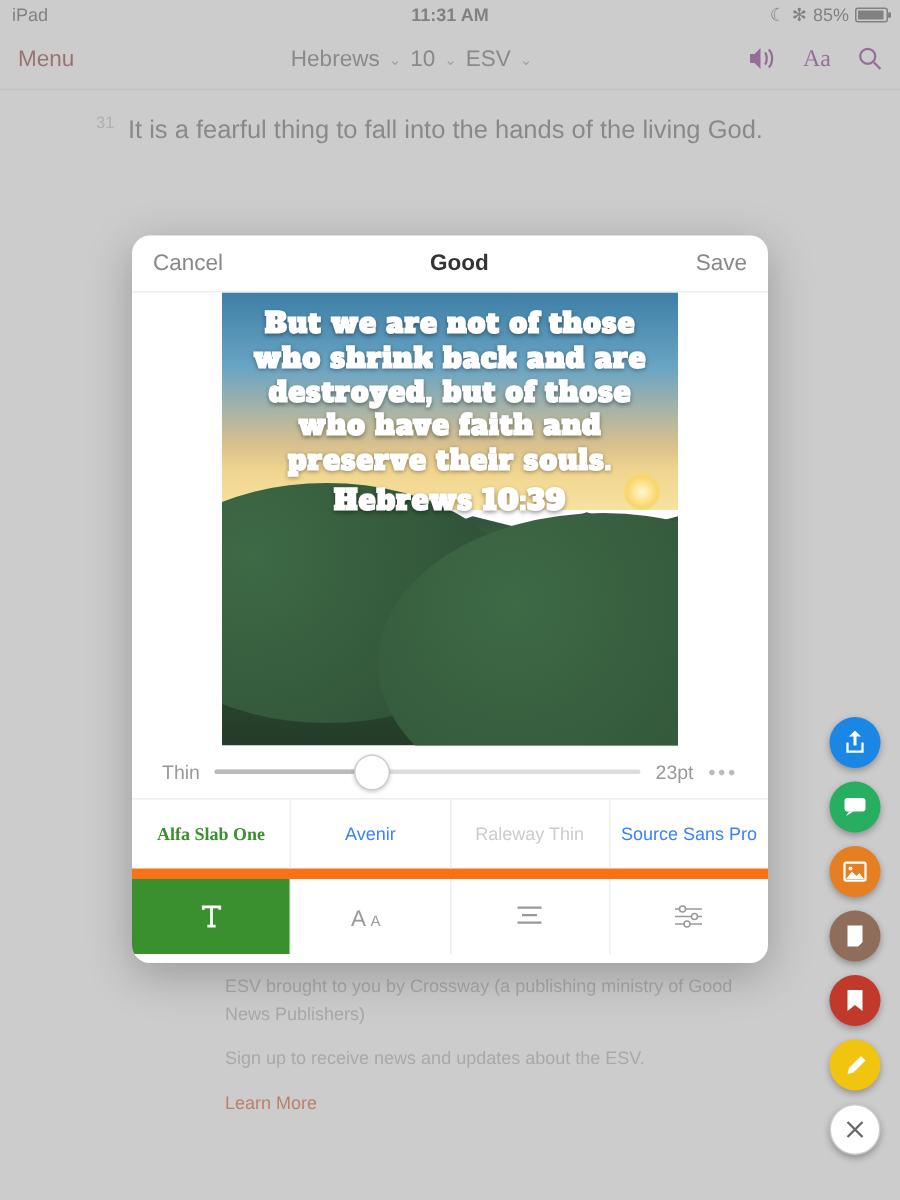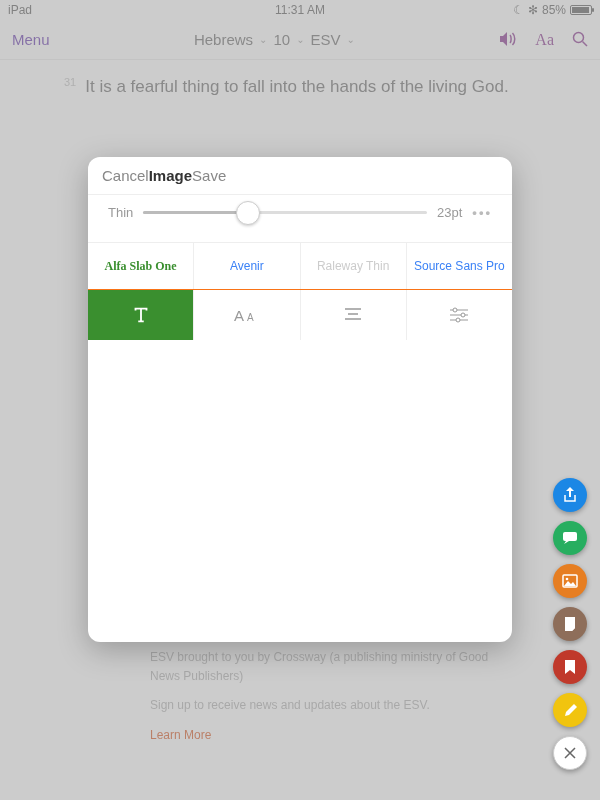--- a/index.html
+++ b/index.html
@@ -1,49 +1,49 @@
 <!DOCTYPE html>
 <html><head>
 <meta charset="utf-8">
 <style>
 *{margin:0;padding:0;box-sizing:border-box;-webkit-font-smoothing:antialiased}
 html,body{width:600px;height:800px;overflow:hidden;font-family:-apple-system,Helvetica,Arial,sans-serif;background:#e9e9e9}
 .statusbar{height:20px;display:flex;align-items:center;justify-content:flex-end;padding:0 8px;font-size:12px;color:#444}
 .sb-left{flex:1}
-.sb-center{flex:1;text-align:center;font-weight:400}
+.sb-center{flex:1;text-align:center;font-weight:700}
 .sb-right{flex:1;text-align:right;display:flex;align-items:center;justify-content:flex-end;gap:4px}
 .navbar{height:40px;display:flex;align-items:center;justify-content:space-between;padding:0 12px;border-bottom:1px solid #d5d5d5}
-.navbar .menu{color:#4c1d95;font-size:15px}
+.navbar .menu{color:#7f1d1d;font-size:15px}
 .navbar .center{display:flex;align-items:center;gap:6px;color:#555;font-size:15px;font-weight:400}
 .navbar .center .chev{font-size:10px;color:#888}
 .navbar .right{display:flex;gap:18px;color:#701a75;font-size:16px}
 .page{position:relative;padding:14px 40px;color:#555;font-size:17px;line-height:1.55}
 .vn{font-size:11px;color:#aaa;vertical-align:top;margin-right:9px}
 .overlay{position:absolute;inset:0;background:rgba(180,180,180,0.55)}
 .modal{position:absolute;left:88px;top:157px;width:424px;height:485px;background:#fff;border-radius:12px;box-shadow:0 8px 30px rgba(0,0,0,0.25);overflow:hidden;display:flex;flex-direction:column}
-.modal-hdr{display:flex;align-items:center;justify-content:flex-start;padding:10px 14px;font-size:15px;border-bottom:1px solid #eee}
+.modal-hdr{display:flex;align-items:center;justify-content:space-between;padding:10px 14px;font-size:15px;border-bottom:1px solid #eee}
 .modal-hdr .cancel,.modal-hdr .save{color:#888}
 .modal-hdr .title{font-weight:600;color:#333}
 .canvas{flex:0 0 302px;display:flex;justify-content:center;align-items:flex-start;padding:0 60px}
 .photo{width:304px;height:302px;position:relative;overflow:hidden}
 .sky{position:absolute;inset:0;height:48%;background:linear-gradient(to bottom,#3d7fa6 0%,#6aa5c4 35%,#d9c08e 70%,#f0d58f 82%,#f7e2a0 100%)}
 .sun{position:absolute;right:12px;top:40%;width:24px;height:24px;border-radius:50%;background:radial-gradient(circle,#fff7d0 0%,#f9d66b 60%,rgba(249,214,107,0) 100%)}
 .horizon{position:absolute;left:0;right:0;top:44%;height:18%;background:linear-gradient(to bottom,#2e4a3a 0%,#3c6447 100%);clip-path:polygon(0 40%,8% 30%,18% 50%,30% 35%,42% 55%,55% 30%,68% 48%,80% 25%,90% 45%,100% 30%,100% 100%,0 100%)}
 .hills{position:absolute;left:0;right:0;top:52%;bottom:0;background:linear-gradient(to bottom,#355a3c 0%,#2b4a31 60%,#243c29 100%)}
 .hills::before,.hills::after{content:"";position:absolute;border-radius:50%;background:radial-gradient(circle at 30% 30%,#3e6a46,#2c4b33)}
 .hills::before{width:260px;height:160px;left:-60px;top:-30px}
 .hills::after{width:300px;height:200px;right:-100px;top:-10px}
 .verse{position:absolute;top:10px;left:0;right:0;padding:0 14px;text-align:center;color:#fff;font-weight:700;font-size:19px;line-height:1.2;font-family:"Alfa Slab One",Georgia,serif;text-shadow:0 1px 3px rgba(0,0,0,0.4);letter-spacing:.5px}
 .ref{display:block;margin-top:4px}
 .size-row{display:flex;align-items:center;padding:10px 20px 4px;gap:10px;color:#999;font-size:13px}
 .track{flex:1;height:3px;background:#ddd;border-radius:2px;position:relative}
 .track .fill{position:absolute;left:0;top:0;bottom:0;width:37%;background:#bbb;border-radius:2px}
 .thumb{position:absolute;left:37%;top:50%;transform:translate(-50%,-50%);width:24px;height:24px;border-radius:50%;background:#fff;border:1px solid #ccc;box-shadow:0 1px 3px rgba(0,0,0,.2)}
 .more{font-weight:700;letter-spacing:2px;color:#bbb}
-.font-row{display:flex;border-top:1px solid #eee;border-bottom:1px solid #f97316;margin-top:18px}
+.font-row{display:flex;border-top:1px solid #eee;border-bottom:7px solid #f97316;margin-top:6px}
 .font-cell{flex:1;height:46px;display:flex;align-items:center;justify-content:center;font-size:12px;border-right:1px solid #eee;color:#3b82f6}
 .font-cell:last-child{border-right:none}
 .font-cell.sel{color:#3a8f2f;font-weight:700;font-family:Georgia,serif}
 .font-cell.thin{color:#ccc;font-weight:300}
 .tool-row{display:flex}
 .tool-cell{flex:1;height:50px;display:flex;align-items:center;justify-content:center;border-right:1px solid #eee;color:#999}
 .tool-cell:last-child{border-right:none}
 .tool-cell.active{background:#3a8f2f;color:#fff}
 .footer{position:absolute;left:150px;top:648px;right:80px;font-size:12px;color:#9a9a9a;line-height:1.6}
 .footer .learn{color:#c2410c;margin-top:10px;display:inline-block}
@@ -109,22 +109,34 @@
   <div>ESV brought to you by Crossway (a publishing ministry of Good News Publishers)</div>
   <div style="margin-top:10px">Sign up to receive news and updates about the ESV.</div>
   <div class="learn">Learn More</div>
 </div>
 
 <div class="overlay"></div>
 
 <div class="modal">
   <div class="modal-hdr">
     <span class="cancel">Cancel</span>
-    <span class="title">Image</span>
+    <span class="title">Good</span>
     <span class="save">Save</span>
+  </div>
+  <div class="canvas">
+    <div class="photo">
+      <div class="sky"></div>
+        <div class="sun"></div>
+        <div class="horizon"></div>
+        <div class="hills"></div>
+      <div class="verse">
+        <span>But we are not of those who shrink back and are destroyed, but of those who have faith and preserve their souls.</span>
+        <span class="ref">Hebrews 10:39</span>
+      </div>
+    </div>
   </div>
   <div class="size-row">
     <span>Thin</span>
     <div class="track">
       <div class="fill"></div>
         <div class="thumb"></div>
     </div>
     <span>23pt</span>
     <span class="more">•••</span>
   </div>

